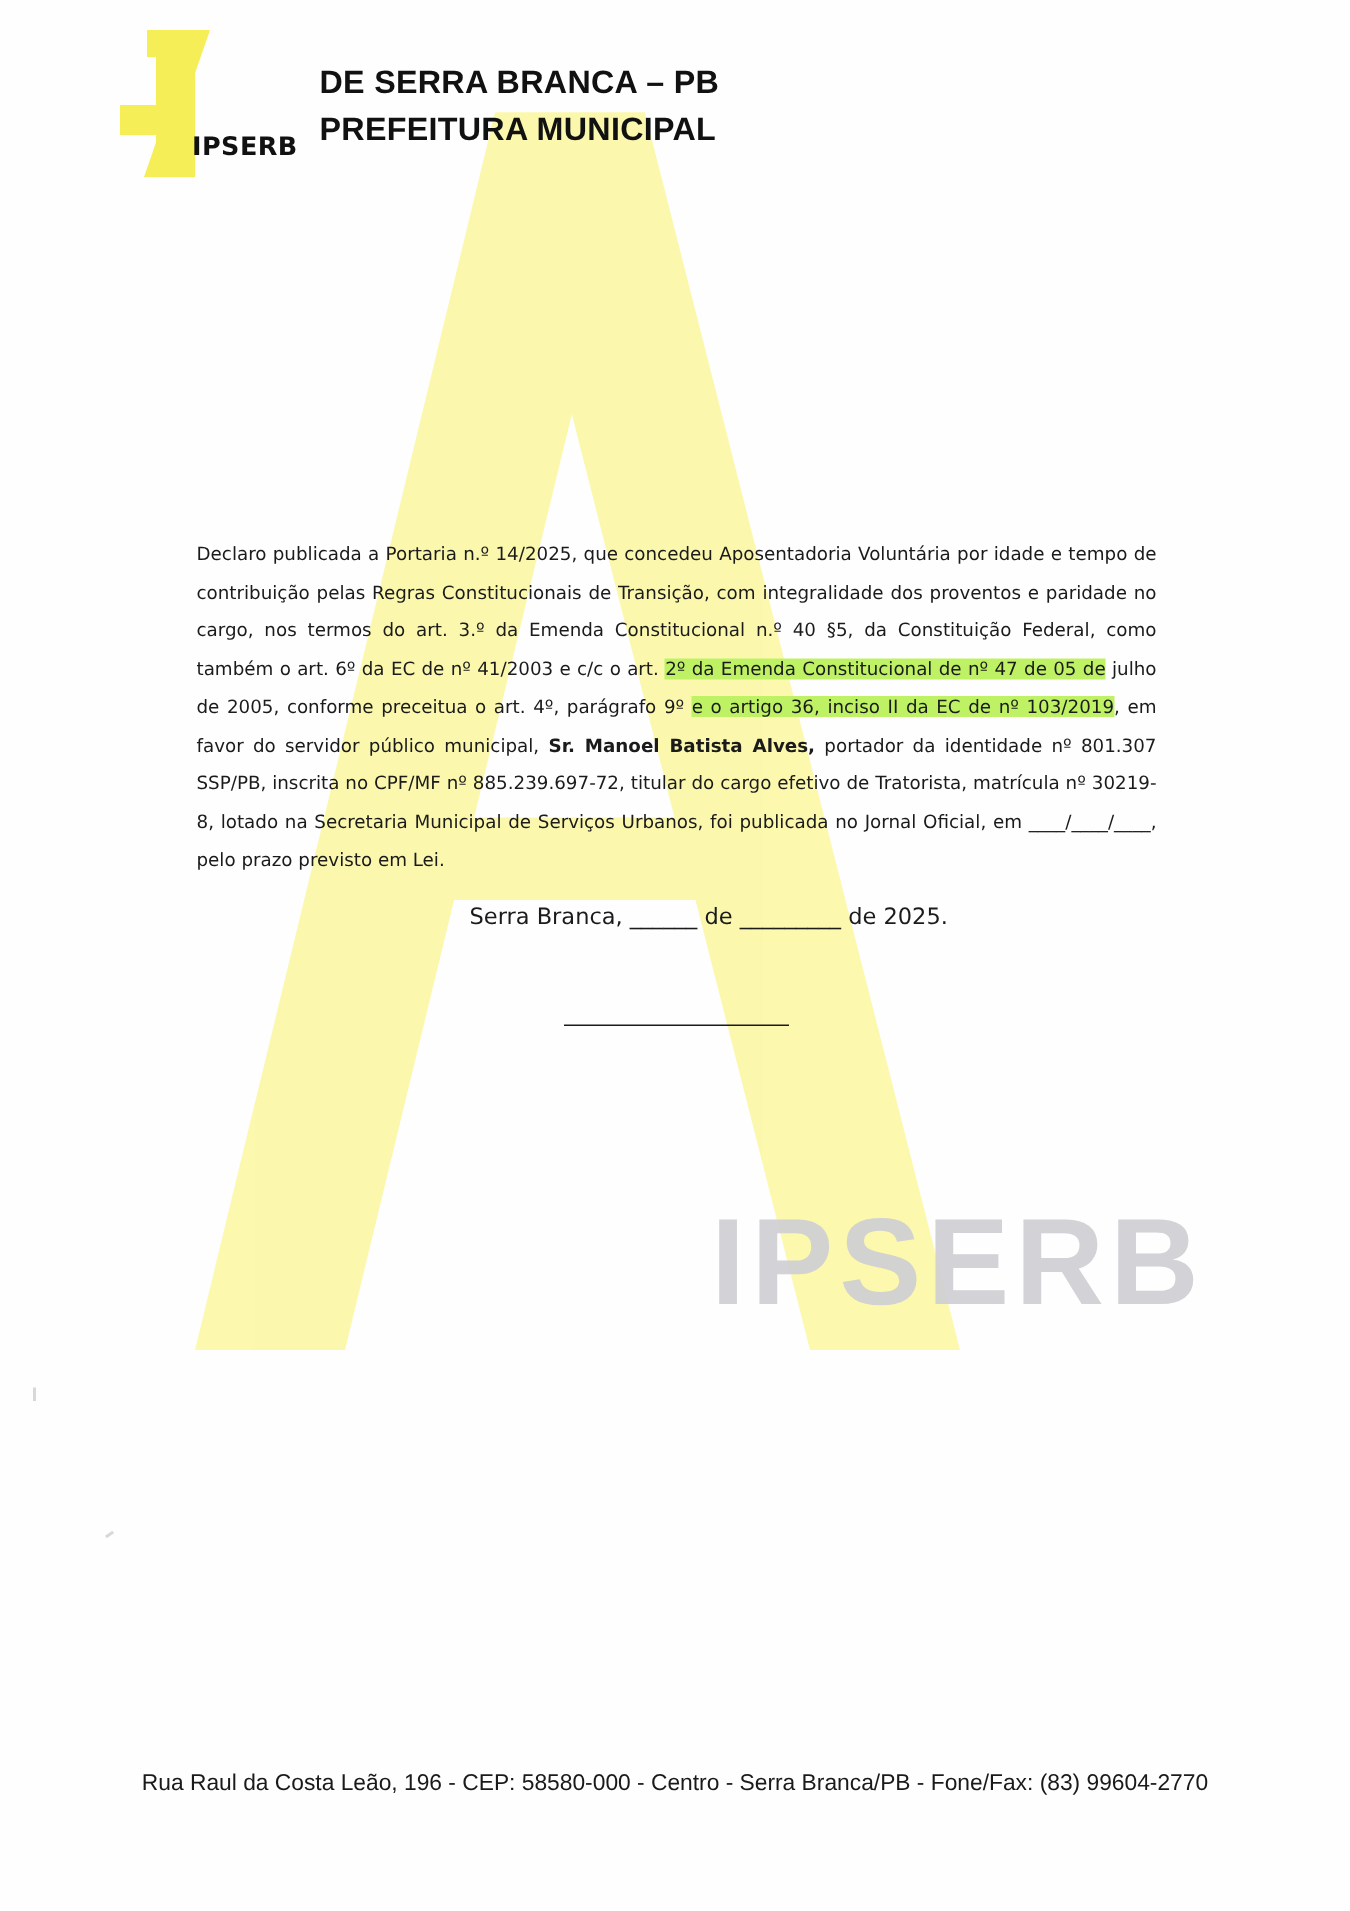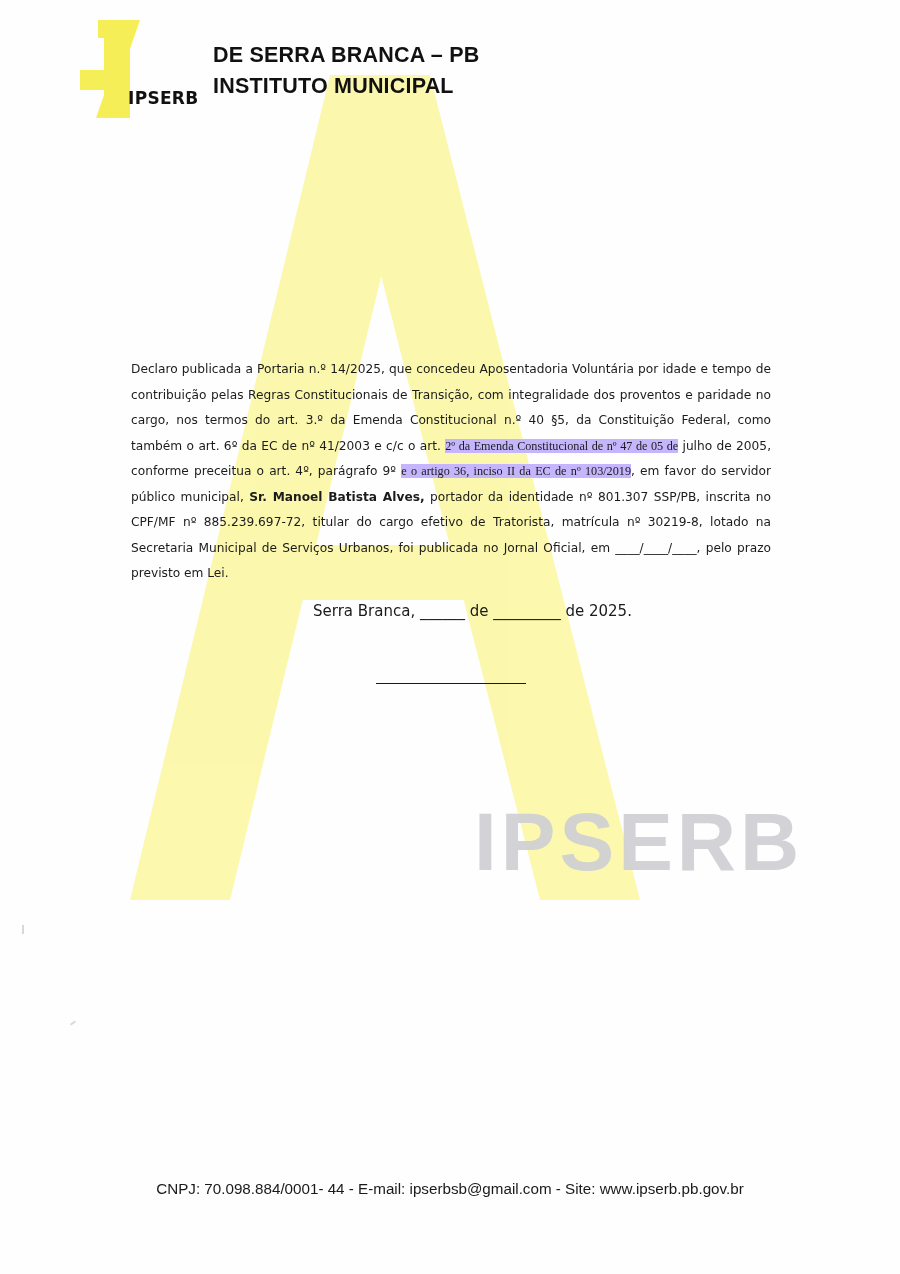--- a/index.html
+++ b/index.html
@@ -92,22 +92,21 @@
     top: 357px;
     width: 640px;
     text-align: justify;
     font-family: "DejaVu Sans", sans-serif;
     font-size: 12.2px;
     line-height: 25.5px;
     color: #1b1b1b;
     z-index: 3;
   }
   .hl {
-    background: #c4b5fd;
-    font-family: Liberation Serif, serif;
+    background: #bef264;
   }
 
   
   .dateline {
     position: absolute;
     left: 313px;
     top: 602px;
     font-family: "DejaVu Sans", sans-serif;
     font-size: 15px;
     color: #1b1b1b;
@@ -191,30 +190,30 @@
           <polygon points="52,2 62,2 28,100 18,100"></polygon>
           <polygon points="2,52 42,52 42,72 2,72"></polygon>
           <polygon points="20,2 52,2 52,20 20,20"></polygon>
         </g>
       </svg>
     </div>
     <div class="logo-text">IPSERB</div>
 
     <div class="org-block">
       <div>DE SERRA BRANCA – PB</div>
-      <div>INSTITUTO MUNICIPAL</div>
+      <div>PREFEITURA MUNICIPAL</div>
     </div>
   </div>
 
 
   <div class="body-text" id="paragraph"><span>Declaro publicada a Portaria n.º 14/2025, que concedeu Aposentadoria Voluntária por idade e tempo de contribuição pelas Regras Constitucionais de Transição, com integralidade dos proventos e paridade no cargo, nos termos do art. 3.º da Emenda Constitucional n.º 40 §5, da Constituição Federal, como também o art. 6º da EC de nº 41/2003 e c/c o art. </span><span class="hl">2º da Emenda Constitucional de nº 47 de 05 de</span><span> julho de 2005, conforme preceitua o art. 4º, parágrafo 9º </span><span class="hl">e o artigo 36, inciso II da EC de nº 103/2019</span><span>, em favor do servidor público municipal, </span><span style="font-weight: bold;">Sr. Manoel Batista Alves,</span><span> portador da identidade nº 801.307 SSP/PB, inscrita no CPF/MF nº 885.239.697-72, titular do cargo efetivo de Tratorista, matrícula nº 30219-8, lotado na Secretaria Municipal de Serviços Urbanos, foi publicada no Jornal Oficial, em ____/____/____, pelo prazo previsto em Lei.</span></div>
 
   <div class="dateline">Serra Branca, ______ de _________ de 2025.</div>
 
   <div class="sign-line"></div>
 
   <div class="stamp">IPSERB</div>
 
   <div class="footer">
-    <div>CNPJ: 70.098.884/0001- 44 - E-mail: ipserbsb@gmail.com - Site: www.ipserb.pb.gov.br</div>
+    <div>Rua Raul da Costa Leão, 196 - CEP: 58580-000 - Centro - Serra Branca/PB - Fone/Fax: (83) 99604-2770</div>
   </div>
 
 </div>
 
 </body></html>

